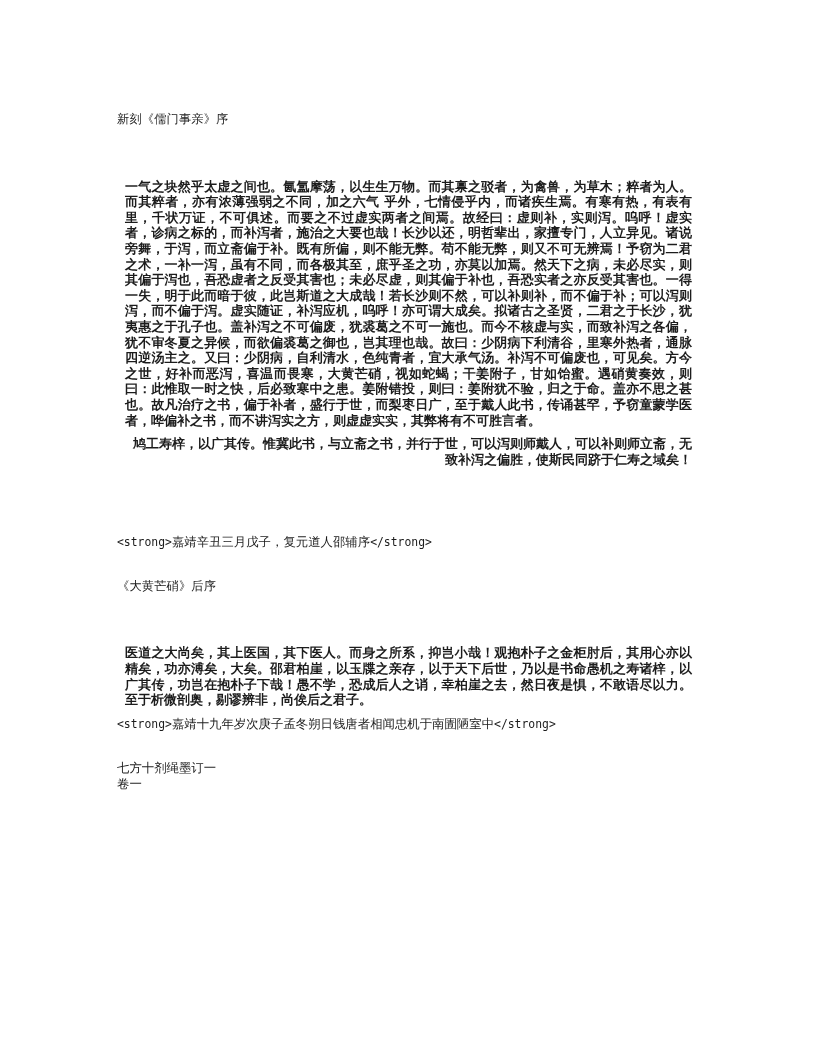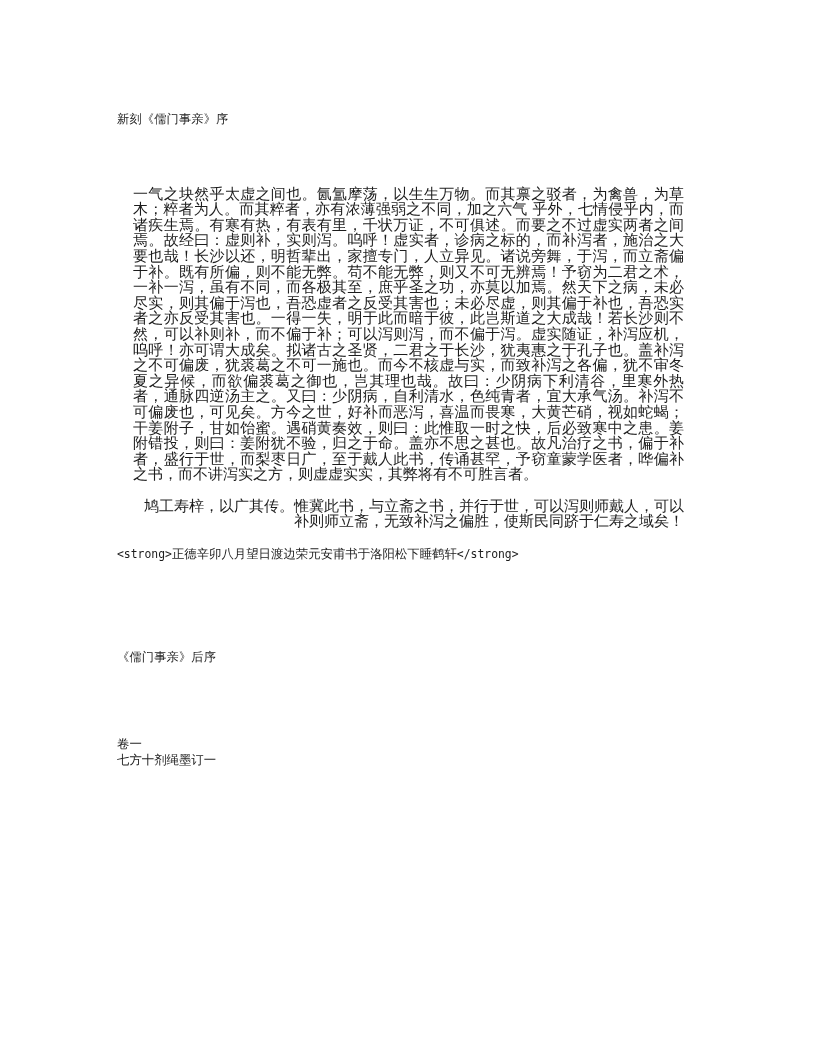--- a/index.html
+++ b/index.html
@@ -25,28 +25,29 @@
   
   .heading {
     font-size: 12.2px;
     line-height: 15.6px;
     letter-spacing: 0.2px;
     margin: 0 0 12px 0;
     text-align: left;
     white-space: pre-wrap;
   }
   .para {
-    font-size: 15px;
+    font-size: 13px;
     line-height: 15.6px;
-    margin: 16px;
+    margin: 8px;
     text-align: justify;
     text-justify: inter-ideograph;
     letter-spacing: 0;
     word-break: break-all;
     white-space: pre-wrap;
+    font-weight: bold;
   }
   .para.last-left {
     text-align: right;
   }
   .sig {
     font-size: 12.4px;
     line-height: 15.6px;
     margin: 0;
     text-align: left;
     white-space: pre-wrap;
@@ -63,36 +64,38 @@
 </head>
 <body>
 
 <div class="page">
 
   <div class="block">
     <div class="heading">新刻《儒门事亲》序</div>
     <div class="spacer-lg"></div>
     <p class="para">一气之块然乎太虚之间也。氤氲摩荡，以生生万物。而其禀之驳者，为禽兽，为草木；粹者为人。而其粹者，亦有浓薄强弱之不同，加之六气 乎外，七情侵乎内，而诸疾生焉。有寒有热，有表有里，千状万证，不可俱述。而要之不过虚实两者之间焉。故经曰：虚则补，实则泻。呜呼！虚实者，诊病之标的，而补泻者，施治之大要也哉！长沙以还，明哲辈出，家擅专门，人立异见。诸说旁舞，于泻，而立斋偏于补。既有所偏，则不能无弊。苟不能无弊，则又不可无辨焉！予窃为二君之术，一补一泻，虽有不同，而各极其至，庶乎圣之功，亦莫以加焉。然天下之病，未必尽实，则其偏于泻也，吾恐虚者之反受其害也；未必尽虚，则其偏于补也，吾恐实者之亦反受其害也。一得一失，明于此而暗于彼，此岂斯道之大成哉！若长沙则不然，可以补则补，而不偏于补；可以泻则泻，而不偏于泻。虚实随证，补泻应机，呜呼！亦可谓大成矣。拟诸古之圣贤，二君之于长沙，犹夷惠之于孔子也。盖补泻之不可偏废，犹裘葛之不可一施也。而今不核虚与实，而致补泻之各偏，犹不审冬夏之异候，而欲偏裘葛之御也，岂其理也哉。故曰：少阴病下利清谷，里寒外热者，通脉四逆汤主之。又曰：少阴病，自利清水，色纯青者，宜大承气汤。补泻不可偏废也，可见矣。方今之世，好补而恶泻，喜温而畏寒，大黄芒硝，视如蛇蝎；干姜附子，甘如饴蜜。遇硝黄奏效，则曰：此惟取一时之快，后必致寒中之患。姜附错投，则曰：姜附犹不验，归之于命。盖亦不思之甚也。故凡治疗之书，偏于补者，盛行于世，而梨枣日广，至于戴人此书，传诵甚罕，予窃童蒙学医者，哗偏补之书，而不讲泻实之方，则虚虚实实，其弊将有不可胜言者。</p>
     <p class="para last-left">鸠工寿梓，以广其传。惟冀此书，与立斋之书，并行于世，可以泻则师戴人，可以补则师立斋，无致补泻之偏胜，使斯民同跻于仁寿之域矣！</p>
-    <p class="sig"><span class="tag">&lt;strong&gt;</span><span>正德辛卯八月望日渡边荣元安甫书于洛阳松下睡鹤轩</span><span class="tag">&lt;/strong&gt;</span></p>
   </div>
 
   <div class="spacer-md"></div>
 
   <div class="block">
     <div class="spacer-lg"></div>
+    <p class="sig"><span class="tag">&lt;strong&gt;</span><span>嘉靖辛丑三月戊子，复元道人邵辅序</span><span class="tag">&lt;/strong&gt;</span></p>
   </div>
 
   <div class="spacer-md"></div>
 
   <div class="block">
-    <div class="heading">《儒门事亲》后序</div>
+    <div class="heading">《大黄芒硝》后序</div>
     <div class="spacer-lg"></div>
+    <p class="para">医道之大尚矣，其上医国，其下医人。而身之所系，抑岂小哉！观抱朴子之金柜肘后，其用心亦以精矣，功亦溥矣，大矣。邵君柏崖，以玉牒之亲存，以于天下后世，乃以是书命愚机之寿诸梓，以广其传，功岂在抱朴子下哉！愚不学，恐成后人之诮，幸柏崖之去，然日夜是惧，不敢语尽以力。至于析微剖奥，剔谬辨非，尚俟后之君子。</p>
+    <p class="sig"><span class="tag">&lt;strong&gt;</span><span>嘉靖十九年岁次庚子孟冬朔日钱唐者相闻忠机于南圊陋室中</span><span class="tag">&lt;/strong&gt;</span></p>
   </div>
 
   <div class="spacer-md"></div>
 
   <div class="block">
+    <p class="sig">七方十剂绳墨订一</p>
     <p class="sig">卷一</p>
-    <p class="sig">七方十剂绳墨订一</p>
   </div>
 
 </div>
 
 </body></html>

